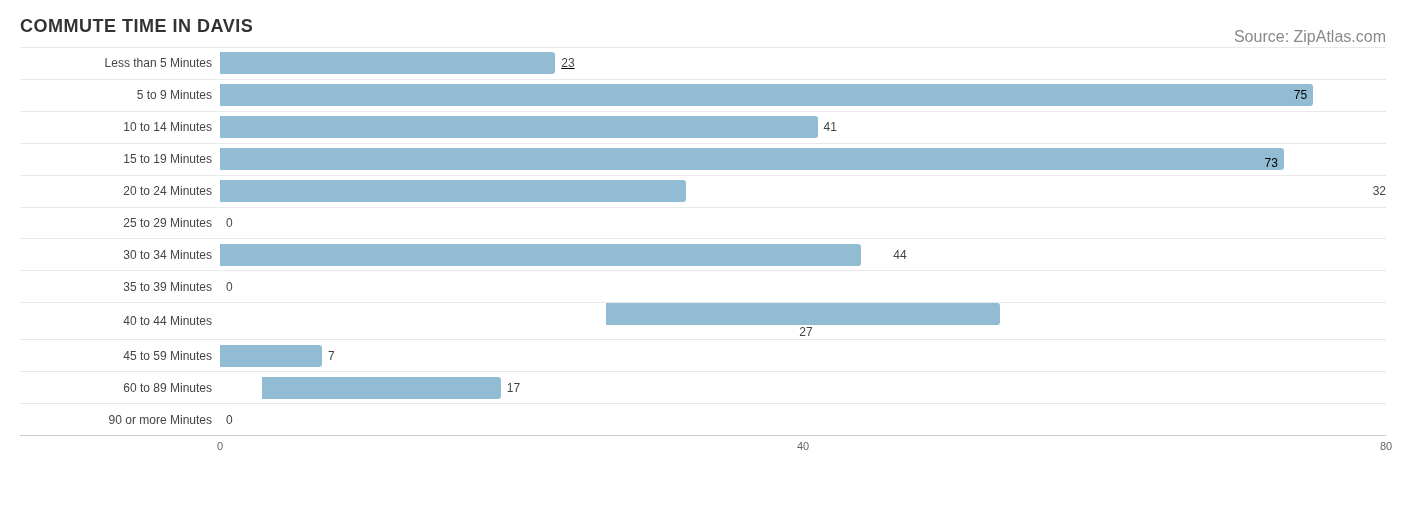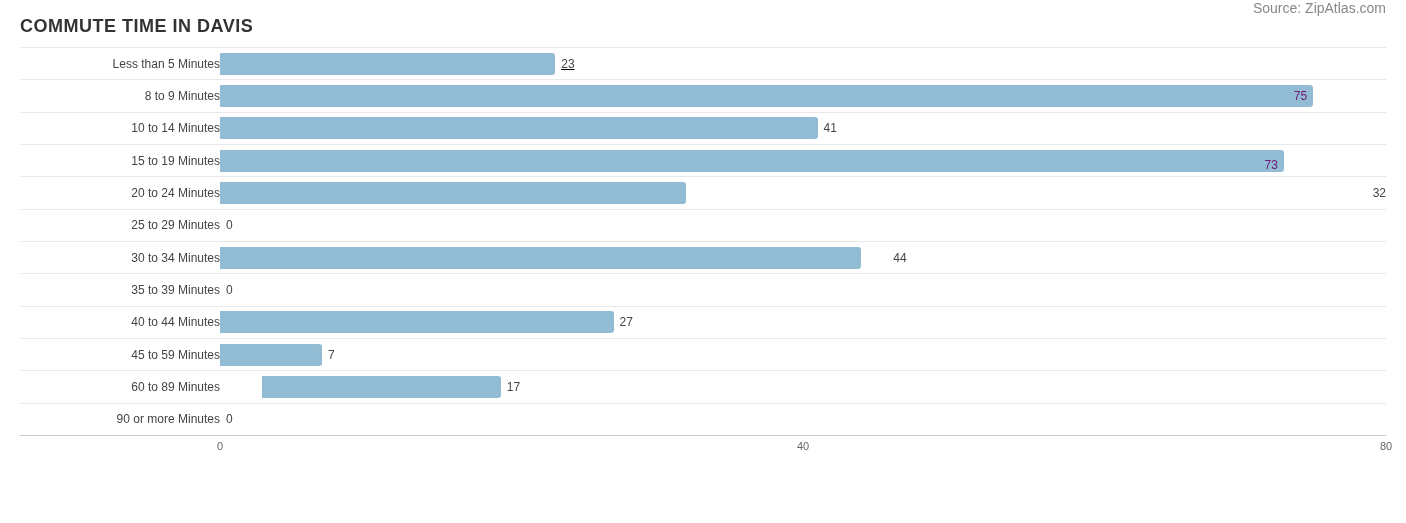--- a/index.html
+++ b/index.html
@@ -19,23 +19,23 @@
     }
     .chart-title {
       font-size: 18px;
       font-weight: bold;
       color: #333;
       margin-bottom: 10px;
       letter-spacing: 0.5px;
     }
     .source-label {
       position: absolute;
-      top: 0;
+      top: 28px;
       right: 20px;
-      font-size: 14px;
+      font-size: 16px;
       color: #888;
     }
     .chart-area {
       display: flex;
       flex-direction: column;
       gap: 0px;
       margin-top: 4px;
       height: calc(100% - 55px);
     }
     .bar-row {
@@ -48,20 +48,21 @@
       
       flex: none;
       height: 28px;
       align-items: flex-end;
     }
     .bar-label {
       width: 200px;
       min-width: 200px;
       font-size: 12px;
       color: #444;
+      padding-right: 8px;
       text-align: right;
       white-space: nowrap;
     }
     .bar-wrapper {
       flex: 1;
       display: flex;
       align-items: center;
       height: 100%;
       position: relative;
     }
@@ -73,21 +74,21 @@
       align-items: center;
     }
     .bar-value {
       font-size: 12px;
       color: #444;
       margin-left: 6px;
       white-space: nowrap;
     }
     .bar-value-inside {
       font-size: 12px;
-      color: #701a75;
+      color: #000000;
       padding-right: 6px;
       margin-left: auto;
       white-space: nowrap;
     }
     .x-axis-row {
       flex: none;
       height: 24px;
       border-top: 1px solid #ccc;
     }
     .x-axis-labels {
@@ -114,21 +115,21 @@
   <div class="chart-area" id="chart-area">
 
   <div class="bar-row">
         <div class="bar-label">Less than 5 Minutes</div>
         <div class="bar-wrapper" style="position: relative; text-decoration: underline;">
           <div class="bar" style="width: 28.75%; min-width: 4px;"></div>
           <span class="bar-value">23</span>
         </div>
       </div>
       <div class="bar-row">
-        <div class="bar-label">8 to 9 Minutes</div>
+        <div class="bar-label">5 to 9 Minutes</div>
         <div class="bar-wrapper" style="position: relative;">
           <div class="bar" style="width: 93.75%; min-width: 4px;">
             <span class="bar-value-inside">75</span>
           </div>
         </div>
       </div>
       <div class="bar-row">
         <div class="bar-label">10 to 14 Minutes</div>
         <div class="bar-wrapper" style="position: relative;">
           <div class="bar" style="width: 51.25%; min-width: 4px;"></div>
@@ -166,21 +167,21 @@
       </div>
       <div class="bar-row">
         <div class="bar-label">35 to 39 Minutes</div>
         <div class="bar-wrapper" style="position: relative;">
           <div class="bar" style="width: 0%; min-width: 0px;"></div>
           <span class="bar-value">0</span>
         </div>
       </div>
       <div class="bar-row">
         <div class="bar-label">40 to 44 Minutes</div>
-        <div class="bar-wrapper" style="position: relative;">
+        <div class="bar-wrapper" style="position: relative; flex-direction: column;">
           <div class="bar" style="width: 33.75%; min-width: 4px;"></div>
           <span class="bar-value">27</span>
         </div>
       </div>
       <div class="bar-row">
         <div class="bar-label">45 to 59 Minutes</div>
         <div class="bar-wrapper" style="position: relative;">
           <div class="bar" style="width: 8.75%; min-width: 4px;"></div>
           <span class="bar-value">7</span>
         </div>

